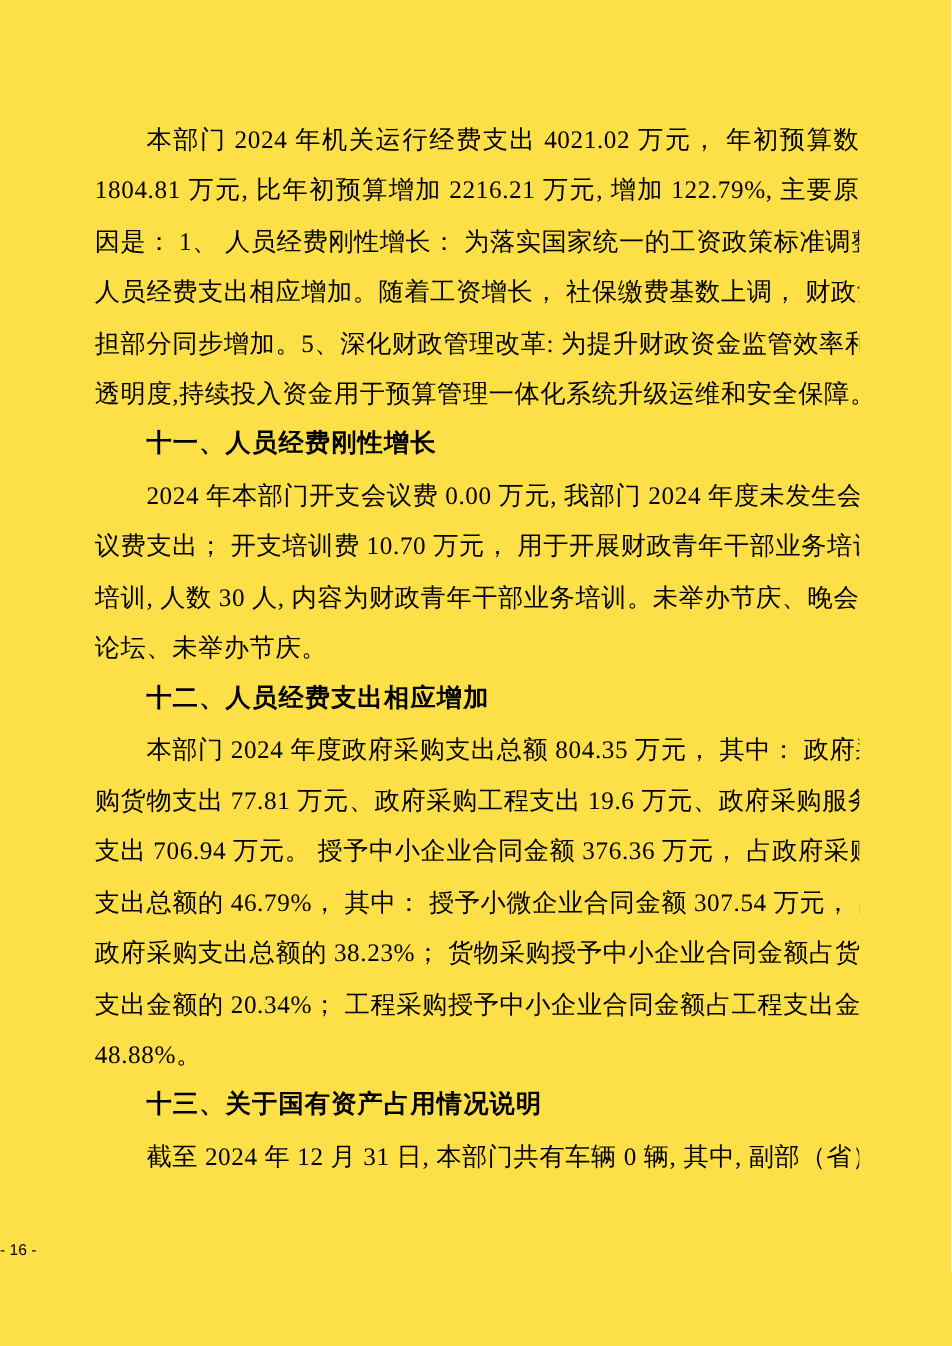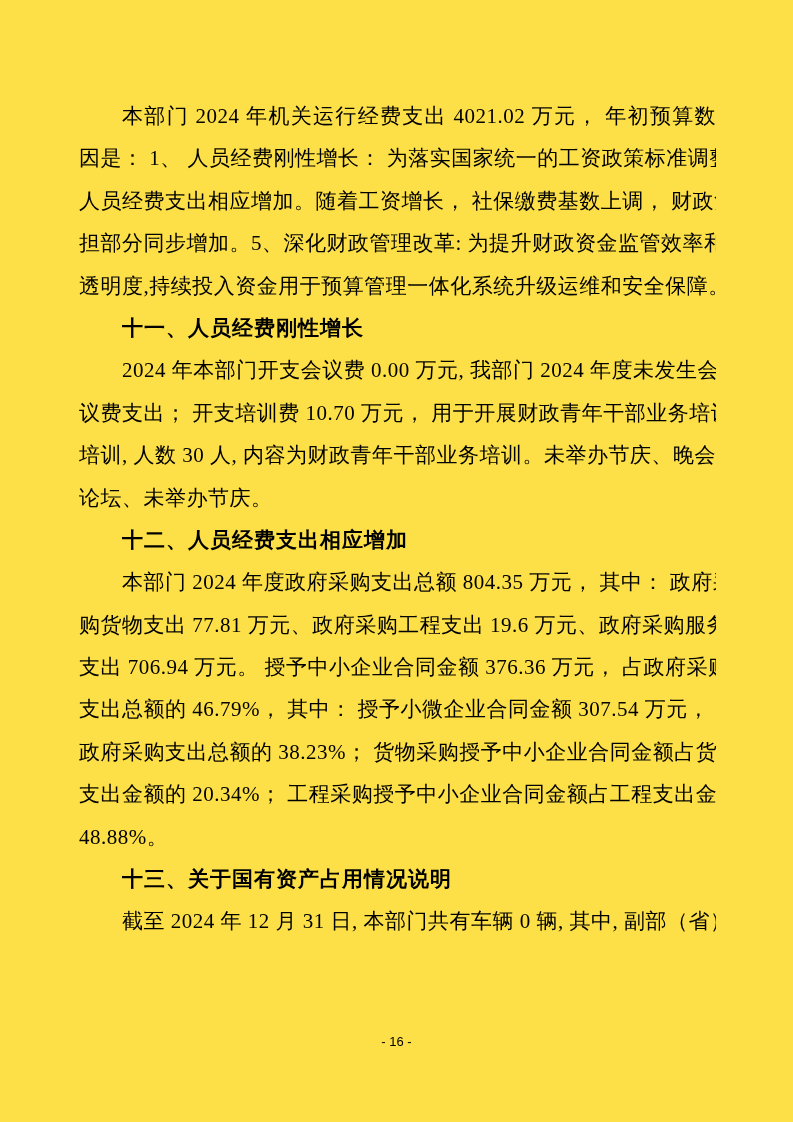--- a/index.html
+++ b/index.html
@@ -43,32 +43,33 @@
     font-family: "Liberation Sans", "DejaVu Sans", sans-serif;
     font-weight: bold;
     text-align-last: left;
     letter-spacing: 1px;
   }
   .footer {
     position: absolute;
     top: 1034px;
     left: 0;
     right: 0;
-    text-align: center;
+    text-align: left;
     font-size: 13px;
     font-family: "Liberation Sans", "DejaVu Sans", sans-serif;
     color: #000000;
   }
 </style>
 </head>
 <body>
 
 <div class="page">
   <div class="doc-body">
       <div class="line indent">本部门 2024 年机关运行经费支出 4021.02 万元， 年初预算数</div>
+      <div class="line">1804.81 万元, 比年初预算增加 2216.21 万元, 增加 122.79%, 主要原</div>
       <div class="line">因是： 1、 人员经费刚性增长： 为落实国家统一的工资政策标准调整，</div>
       <div class="line">人员经费支出相应增加。随着工资增长， 社保缴费基数上调， 财政负</div>
       <div class="line">担部分同步增加。5、深化财政管理改革: 为提升财政资金监管效率和</div>
       <div class="line">透明度,持续投入资金用于预算管理一体化系统升级运维和安全保障。</div>
       <div class="line heading indent">十一、人员经费刚性增长</div>
       <div class="line indent">2024 年本部门开支会议费 0.00 万元, 我部门 2024 年度未发生会</div>
       <div class="line">议费支出； 开支培训费 10.70 万元， 用于开展财政青年干部业务培训</div>
       <div class="line">培训, 人数 30 人, 内容为财政青年干部业务培训。未举办节庆、晚会、</div>
       <div class="line no-just">论坛、未举办节庆。</div>
       <div class="line heading indent">十二、人员经费支出相应增加</div>

